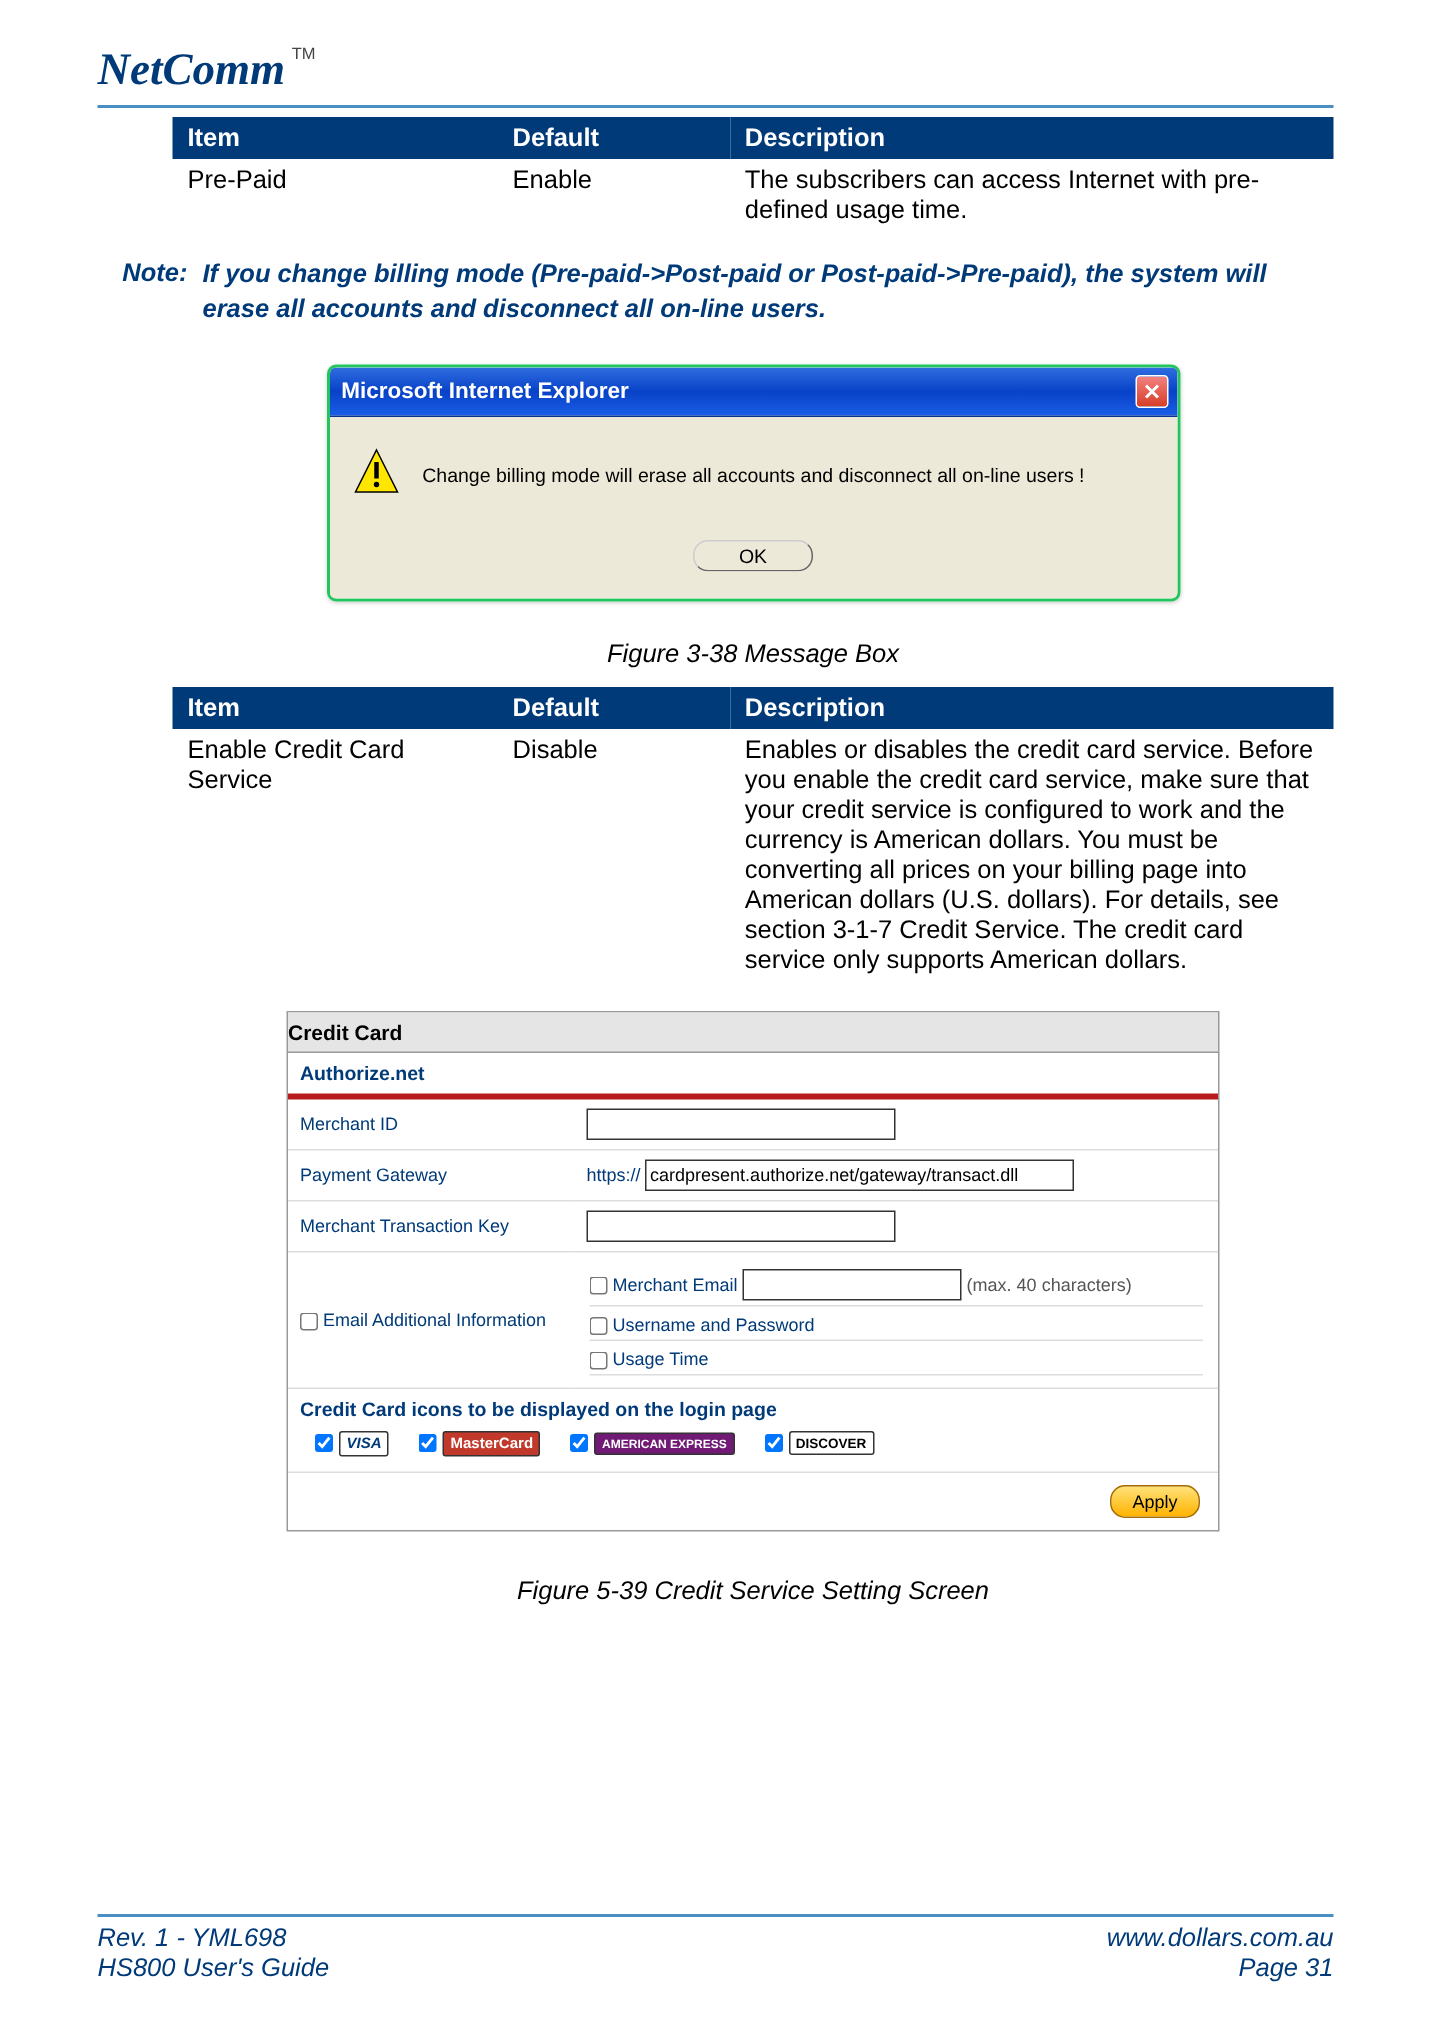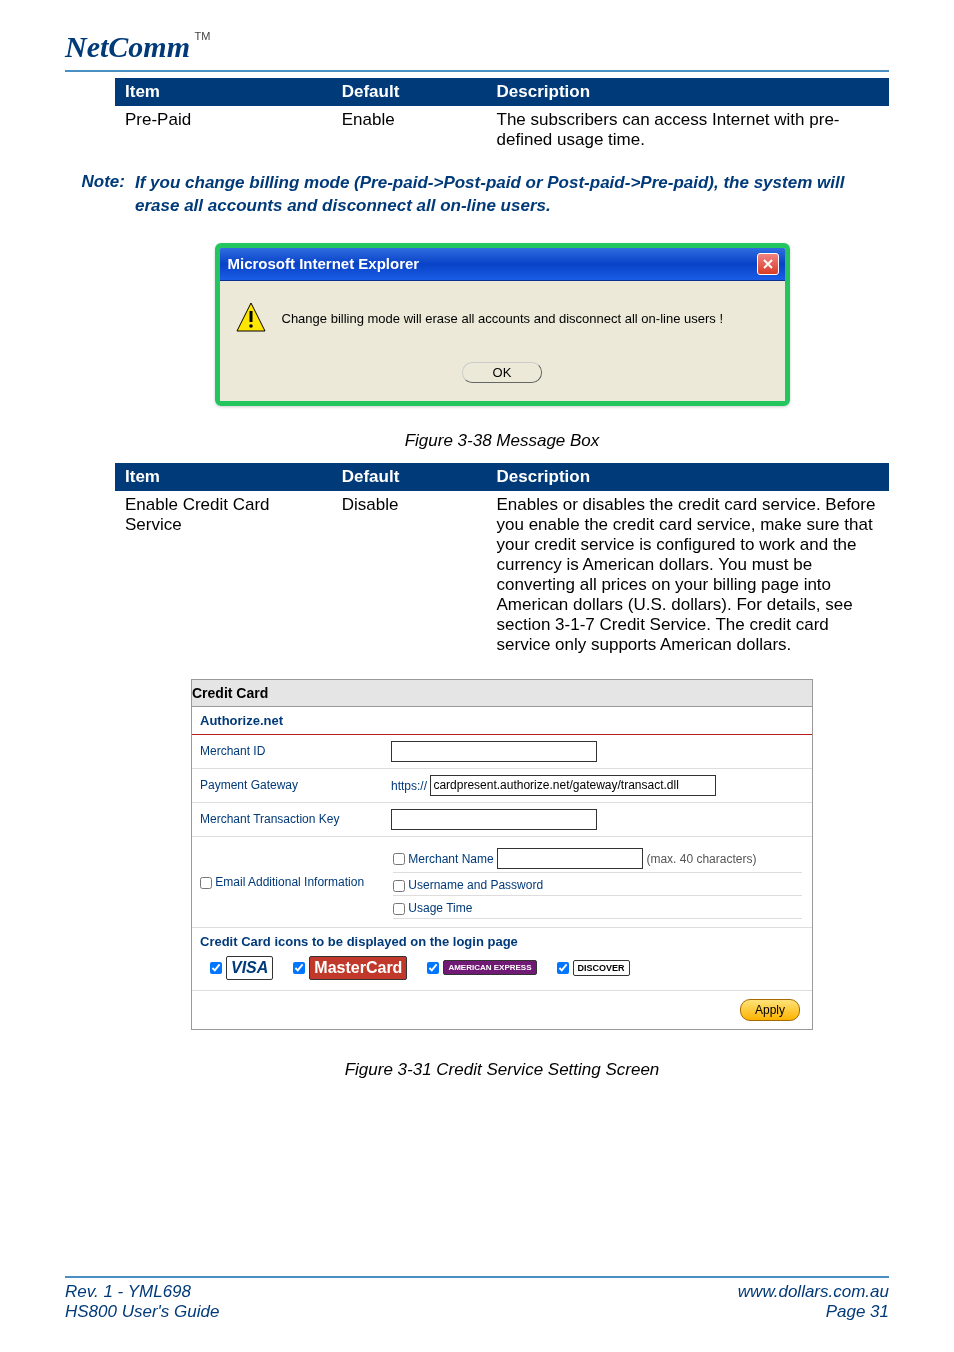--- a/index.html
+++ b/index.html
@@ -68,21 +68,21 @@
     font-style: italic;
     font-weight: bold;
     font-size: 17px;
     line-height: 1.35;
   }
   
   
   .xp-dialog {
     width: 565px;
     margin: 25px auto 24px auto;
-    border: 5px solid #22c55e;
+    border: 2px solid #22c55e;
     border-radius: 6px;
     overflow: hidden;
     box-shadow: 0 1px 3px rgba(0,0,0,0.2);
   }
   .xp-title {
     background: linear-gradient(to bottom, #2f6de0 0%, #0842c7 50%, #1a5de6 100%);
     color: #fff;
     font-weight: bold;
     font-size: 15px;
     padding: 5px 6px 5px 8px;
@@ -146,38 +146,38 @@
     font-weight: bold;
     font-size: 14px;
     padding: 5px 0;
     border-bottom: 1px solid #999;
   }
   .cc-sub {
     color: #003a79;
     font-weight: bold;
     font-size: 13px;
     padding: 6px 8px;
-    border-bottom: 1px solid #b91c1c;
+    border-bottom: 4px solid #b91c1c;
   }
   .cc-table { width: 100%; border-collapse: collapse; font-size: 12px; }
   .cc-table td { border-bottom: 1px solid #ddd; padding: 6px 8px; vertical-align: middle; }
   .cc-table td:first-child { width: 175px; color: #003a79; }
   .cc-input { border: 1px solid #333; height: 17px; font-size: 12px; }
   .cc-inner td { color: #003a79; padding: 3px 0; }
   .cc-icons-head {
     color: #003a79;
     font-weight: bold;
     font-size: 13px;
     padding: 6px 8px 3px 8px;
   }
   .cc-icons-row { padding: 4px 8px 10px 18px; display: flex; gap: 20px; align-items: center; }
   .card-chip { display: flex; align-items: center; gap: 4px; }
   .card-badge {
     display: inline-block;
-    font-size: 16px;
+    font-size: 10px;
     font-weight: bold;
     border: 1px solid #333;
     padding: 2px 4px;
     border-radius: 2px;
   }
   .badge-visa { color: #003a79; background: #fff; font-style: italic;}
   .badge-mc { color: #fff; background: #c0392b; }
   .badge-amex { color: #fff; background: #701a75; font-size: 8px;}
   .badge-disc { color: #000; background: #fff; font-size: 9px;}
   .cc-apply-row {
@@ -314,21 +314,21 @@
           <td>
             <input type="checkbox" class="chk" style="">
             <span>Email Additional Information</span>
           </td>
           <td>
             <table class="cc-inner" style="width:100%">
               <tbody>
                     <tr>
                 <td>
                   <input type="checkbox" class="chk" style="">
-                  <span>Merchant Name</span>
+                  <span>Merchant Email</span>
                   <input class="cc-input" style="width: 140px;">
                   <span style="color:#555">(max. 40 characters)</span>
                 </td>
               </tr>
               <tr>
                 <td>
                   <input type="checkbox" class="chk" style="">
                   <span>Username and Password</span>
                 </td>
               </tr>
@@ -361,21 +361,21 @@
         <div class="card-chip">
           <input type="checkbox" class="chk" checked="" style="">
           <span class="card-badge badge-disc">DISCOVER</span>
         </div>
       </div>
       <div class="cc-apply-row">
         <span class="apply-btn">Apply</span>
       </div>
     </div>
 
-    <div class="figure-caption">Figure 3-31 Credit Service Setting Screen</div>
+    <div class="figure-caption">Figure 5-39 Credit Service Setting Screen</div>
   </div>
 
   <div class="footer">
     <hr class="hr3">
     <div class="footer-row">
       <span>Rev. 1 - YML698</span>
       <span>www.dollars.com.au</span>
     </div>
     <div class="footer-row" style="margin-top:0">
       <span>HS800 User's Guide</span>

